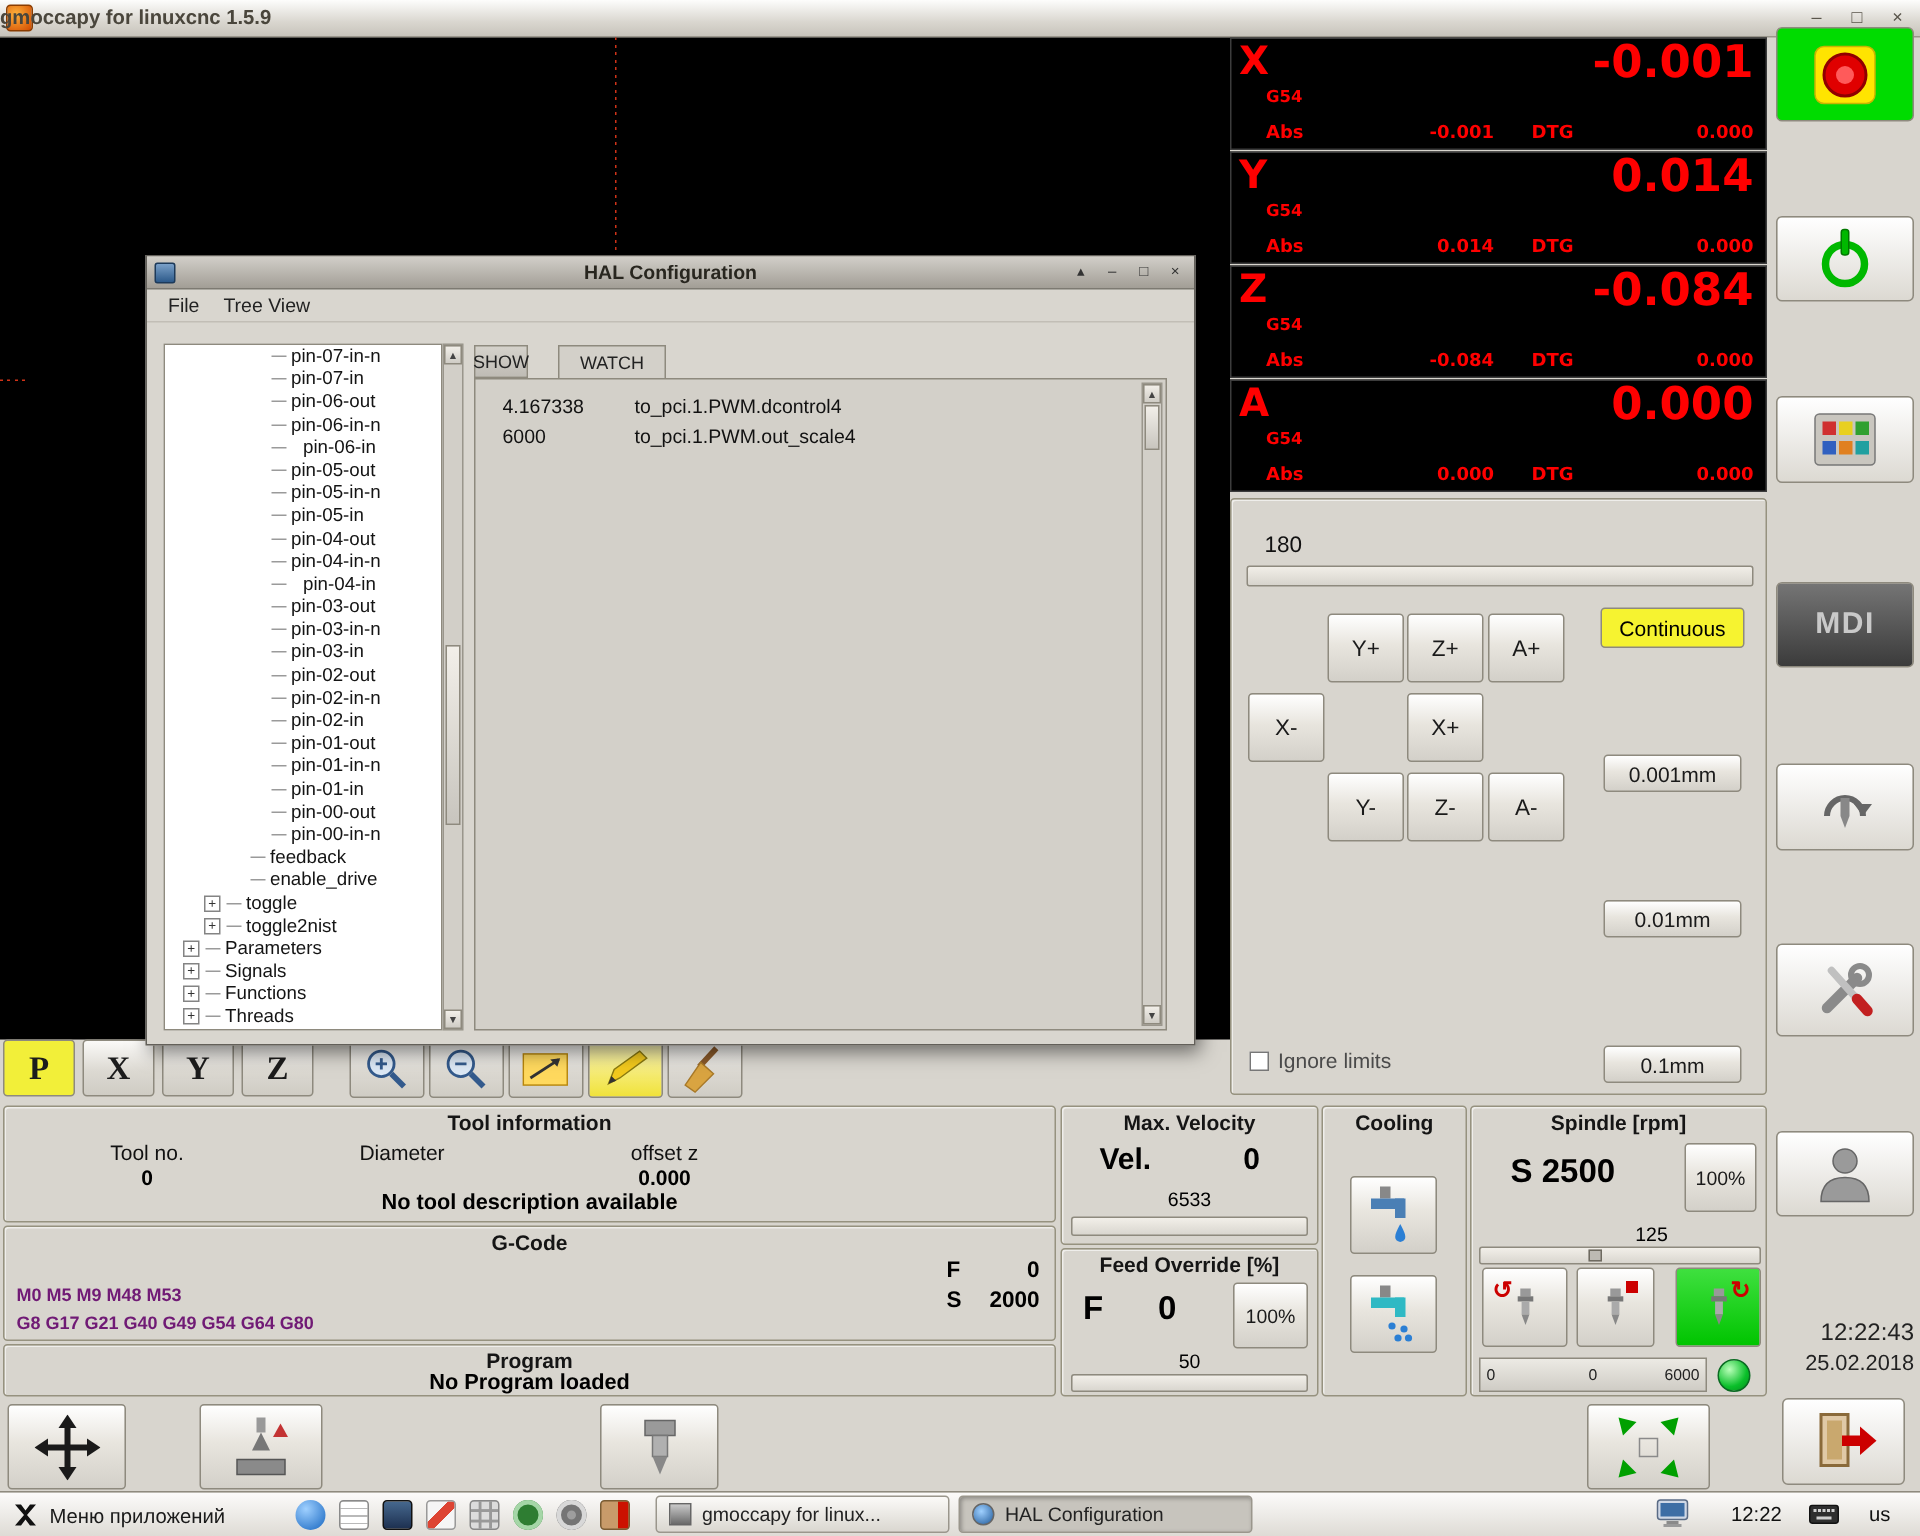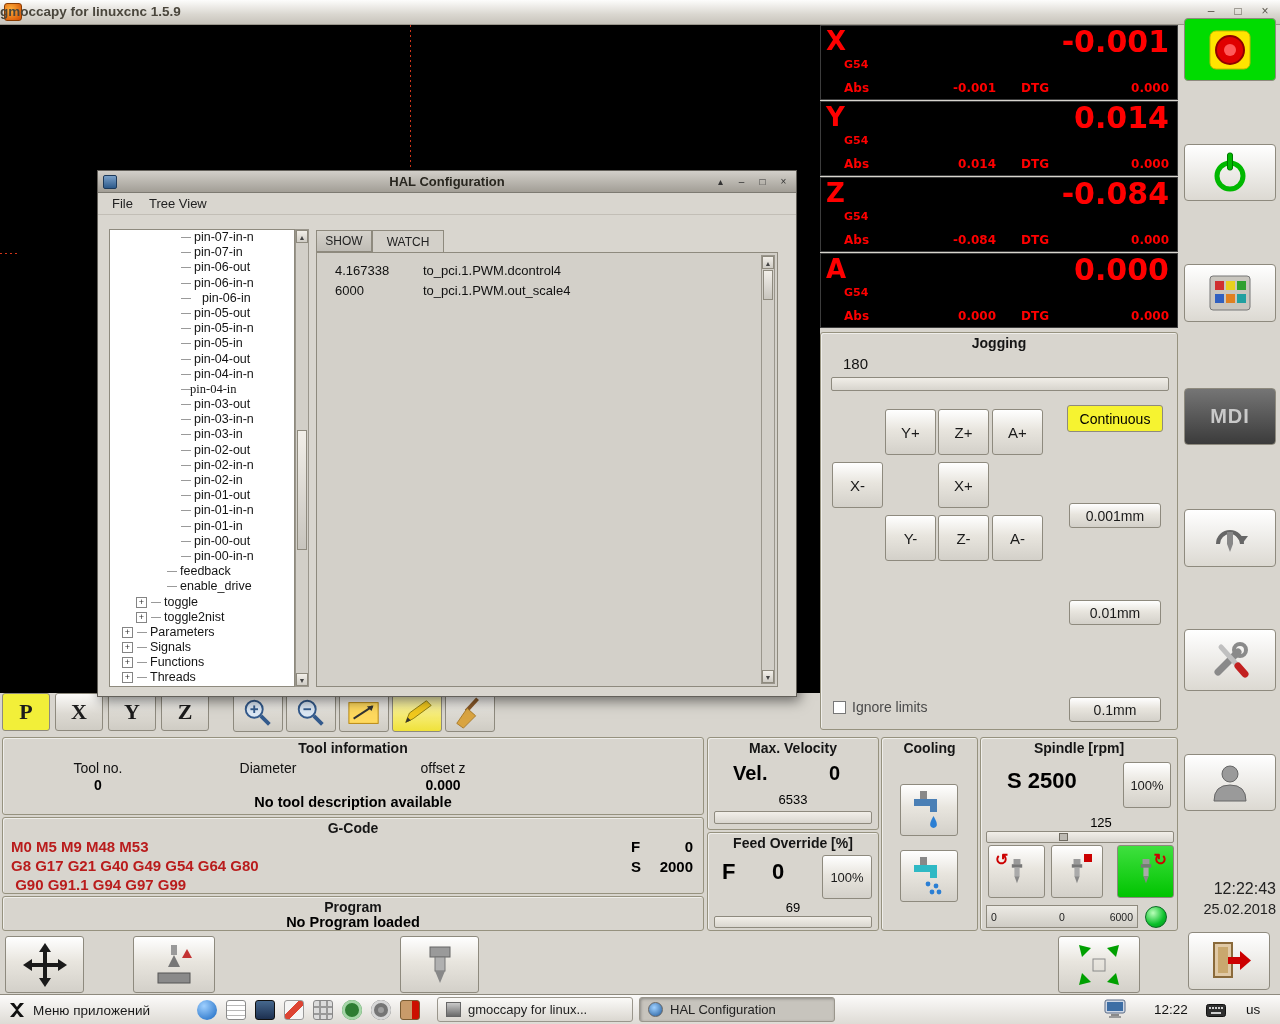--- a/index.html
+++ b/index.html
@@ -86,22 +86,22 @@
   .clock-time { font-size:16px; }
   .clock-date { font-size:14.5px; margin-top:3px; }
 
   
   .ti-frame { left:2px; top:737px; width:702px; height:78px; }
   .ti-lab { position:absolute; font-size:14px; color:#111; text-align:center; }
   .ti-val { position:absolute; font-size:14px; font-weight:bold; color:#000; text-align:center; }
   .ti-desc { position:absolute; left:0; right:0; top:56px; text-align:center; font-size:14.5px; font-weight:bold; }
 
   .gc-frame { left:2px; top:817px; width:702px; height:77px; }
-  .gcode-lines { position:absolute; left:8px; top:19px; font-size:15px; font-weight:bold; line-height:19px;
-    color:#b91c1c; white-space:pre; }
+  .gcode-lines { position:absolute; left:8px; top:36px; font-size:12px; font-weight:bold; line-height:19px;
+    color:#701a75; white-space:pre; }
   .gc-fs { position:absolute; font-size:15px; font-weight:bold; color:#000; }
 
   .pr-frame { left:2px; top:896px; width:702px; height:35px; overflow:hidden; }
   .pr-status { position:absolute; left:0; right:0; top:17px; text-align:center; font-size:14.5px; font-weight:bold; }
 
   .mv-frame { left:707px; top:737px; width:172px; height:93px; }
   .mv-vel { position:absolute; left:25px; top:24px; font-size:20px; font-weight:bold; }
   .mv-val { position:absolute; right:38px; top:24px; font-size:20px; font-weight:bold; }
   .mv-num { position:absolute; left:0; right:0; top:54px; text-align:center; font-size:13px; }
   .slider { position:absolute; background:linear-gradient(#f2efe9,#d9d6cf); border:1px solid #8e8a7e; border-radius:2px; }
@@ -301,21 +301,20 @@
         <div class="dro-sys">G54</div>
         <div class="dro-main">0.000</div>
         <div class="dro-abs-label">Abs</div>
         <div class="dro-abs">0.000</div>
         <div class="dro-dtg-label">DTG</div>
         <div class="dro-dtg">0.000</div>
       </div>
     </div>
 
   <div class="frame jog-frame">
-    <div class="frame-title">Jogging</div>
     <div class="jog-speed">180</div>
     <div class="jog-slider"></div>
     <div id="jog-grid">
         <div class="btn jog-btn" style="left: 64px; top: 76px;">Y+</div>
         <div class="btn jog-btn" style="left: 117px; top: 76px;">Z+</div>
         <div class="btn jog-btn" style="left: 171px; top: 76px;">A+</div>
         <div class="btn jog-btn" style="left: 11px; top: 129px;">X-</div>
         <div class="btn jog-btn" style="left: 117px; top: 129px;">X+</div>
         <div class="btn jog-btn" style="left: 64px; top: 182px;">Y-</div>
         <div class="btn jog-btn" style="left: 117px; top: 182px;">Z-</div>
@@ -428,21 +427,21 @@
     <div class="mv-val">0</div>
     <div class="mv-num">6533</div>
     <div class="slider mv-slider"></div>
   </div>
 
   <div class="frame fo-frame">
     <div class="frame-title">Feed Override [%]</div>
     <div class="fo-f">F</div>
     <div class="fo-val">0</div>
     <div class="btn fo-100">100%</div>
-    <div class="fo-num">69</div>
+    <div class="fo-num">50</div>
     <div class="slider fo-slider"></div>
   </div>
 
   <div class="frame co-frame">
     <div class="frame-title">Cooling</div>
     <div class="btn co-btn" style="top:46px">
       <svg width="42" height="42" viewBox="0 0 42 42">
           <rect x="12" y="2" width="7" height="8" fill="#888"></rect>
           <rect x="6" y="10" width="22" height="7" fill="#4a7fb5"></rect>
           <rect x="22" y="10" width="7" height="13" fill="#4a7fb5"></rect>
@@ -595,21 +594,21 @@
         <div class="tree-row">
           <div class="stub" style="left: 71px;"></div>
           <div class="lbl" style="left: 84px;">pin-04-out</div>
         </div>
         <div class="tree-row">
           <div class="stub" style="left: 71px;"></div>
           <div class="lbl" style="left: 84px;">pin-04-in-n</div>
         </div>
         <div class="tree-row">
           <div class="stub" style="left: 71px;"></div>
-          <div class="lbl" style="left: 80px; font-family: Liberation Serif, serif;">pin-04-in</div>
+          <div class="lbl" style="left: 92px;">pin-04-in</div>
         </div>
         <div class="tree-row">
           <div class="stub" style="left: 71px;"></div>
           <div class="lbl" style="left: 84px;">pin-03-out</div>
         </div>
         <div class="tree-row">
           <div class="stub" style="left: 71px;"></div>
           <div class="lbl" style="left: 84px;">pin-03-in-n</div>
         </div>
         <div class="tree-row">
@@ -686,21 +685,21 @@
           <div class="exp" style="left: 12px;">+</div>
           <div class="lbl" style="left: 40px;">Threads</div>
         </div>
       </div>
     <div class="hal-sb sb-tree">
       <span class="sb-arrow" style="top:0">▲</span>
       <span class="sb-arrow" style="bottom:0">▼</span>
       <span class="sb-thumb" style="top:200px;height:120px"></span>
     </div>
     <div id="hal-tabs">
-        <div class="hal-tab" style="left: 218px; width: 56px; position: absolute; top: 59px;">SHOW</div>
+        <div class="hal-tab" style="left: 218px; width: 36px; position: absolute; top: 59px;">SHOW</div>
         <div class="hal-tab active" style="left: 274px; width: 72px; position: absolute; top: 59px;">WATCH</div>
       </div>
     <div class="hal-page" id="hal-page">
       <div class="sb-page">
         <span class="sb-arrow" style="top:0">▲</span>
         <span class="sb-arrow" style="bottom:0">▼</span>
         <span class="sb-thumb" style="top:14px;height:30px"></span>
       </div>
     <div class="watch-row" style="top: 10px;">
           <div class="wval">4.167338</div>

